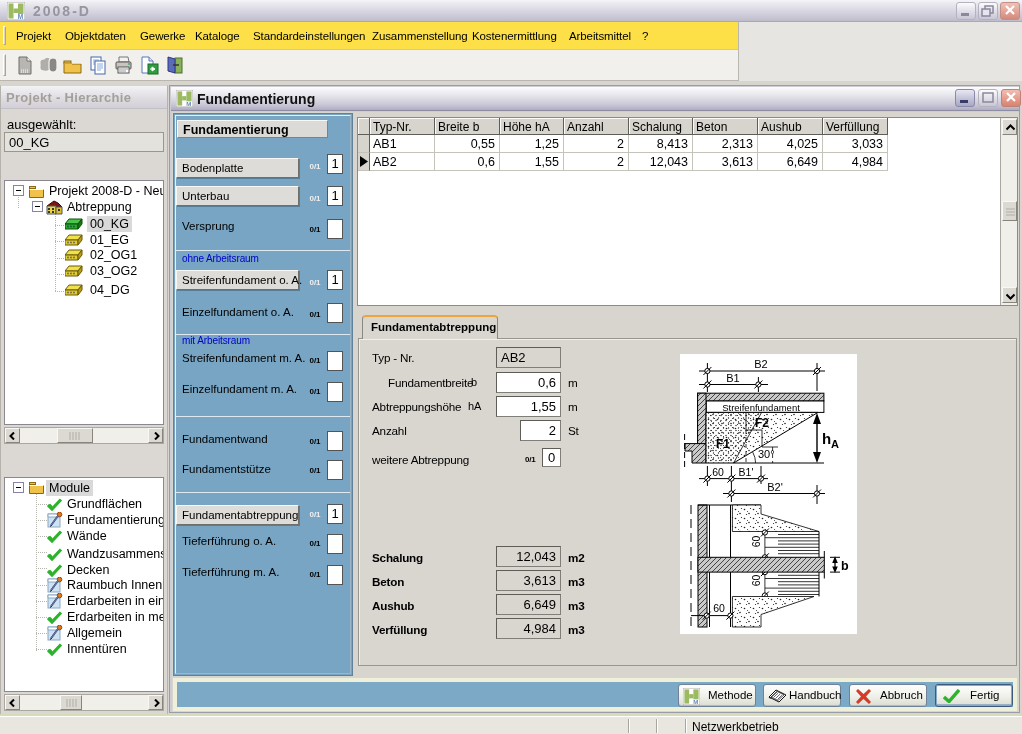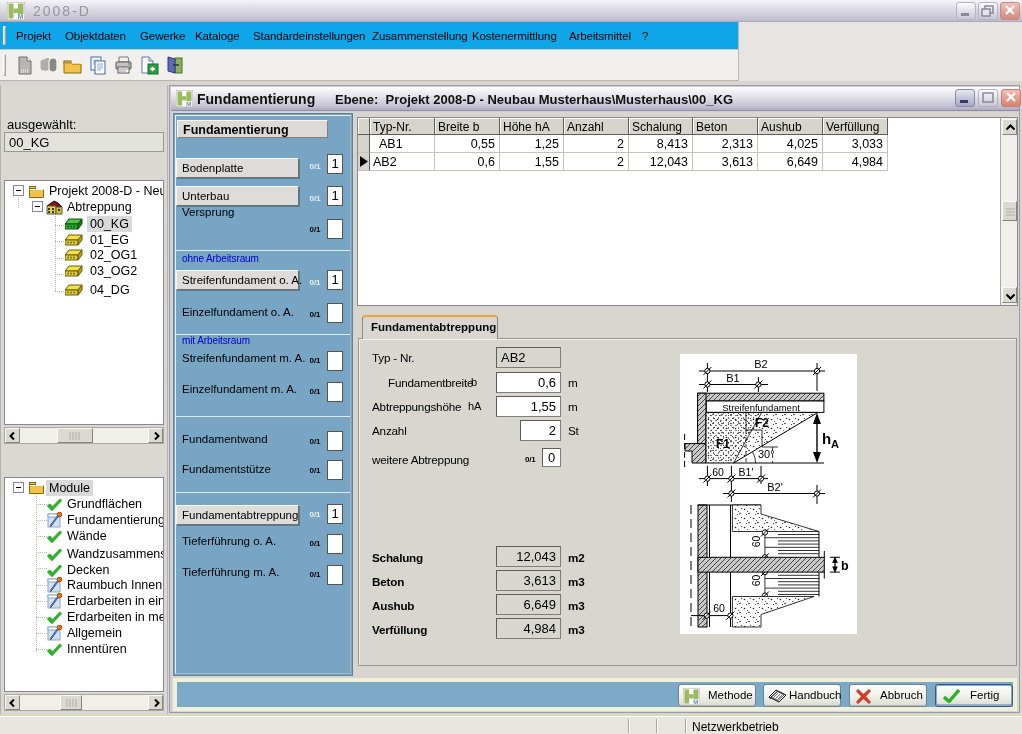--- a/index.html
+++ b/index.html
@@ -4,26 +4,26 @@
 <style>
 * { margin:0; padding:0; box-sizing:border-box; }
 html,body { width:1022px; height:734px; overflow:hidden; }
 body { font-family:"Liberation Sans", sans-serif; font-size:13px; background:#d8d5cf; position:relative; }
 .abs { position:absolute; }
 
 
 #titlebar { left:0; top:0; width:1022px; height:22px;
   background:linear-gradient(180deg,#f5f4f7 0%,#e6e5ec 25%,#d4d2de 60%,#c5c3d1 90%,#bebccb 100%);
   border-bottom:1px solid #a9a7b8; }
-#titlebar .ttext { position:absolute; left:33px; top:3px; font-weight:normal; font-size:14px; color:#97959e; letter-spacing:2px; }
+#titlebar .ttext { position:absolute; left:33px; top:3px; font-weight:bold; font-size:14px; color:#97959e; letter-spacing:2px; }
 .capbtn { position:absolute; width:20px; height:18px; border-radius:3px;
   border:1px solid #b4b2c0; background:linear-gradient(180deg,#fcfcfd,#dfdde7 55%,#c9c7d5); }
 
 
-#menubar { left:0; top:22px; width:739px; height:28px; background:#0ea5e9; border-bottom:1px solid #c9c6c0; border-right:1px solid #b9b6b0;}
+#menubar { left:0; top:22px; width:739px; height:28px; background:#fde047; border-bottom:1px solid #c9c6c0; border-right:1px solid #b9b6b0;}
 #menubar .grip, #toolbar .grip { position:absolute; left:3px; top:4px; bottom:4px; width:3px; border-left:1px solid #fff; border-top:1px solid #fff; background:#d8d5ce; border-right:1px solid #a8a59e; border-bottom:1px solid #a8a59e;}
 #menubar .mi { position:absolute; top:8px; color:#000; font-size:11.5px; letter-spacing:-0.1px; }
 #dockright { left:739px; top:22px; width:283px; height:59px; background:#e7e5e1; }
 
 #toolbar { left:0; top:50px; width:739px; height:31px; background:#f1f0ed; border-bottom:1px solid #b9b6b0; border-right:1px solid #b9b6b0;}
 #toolbar svg { position:absolute; top:6px; }
 #mdibg { left:0; top:81px; width:1022px; height:635px; background:#d8d5cf; }
 
 
 #palette { left:0; top:85px; width:168px; height:631px; background:#dbd8d3;
@@ -186,20 +186,23 @@
       <rect x="8" y="8" width="10" height="10" fill="#2f9e3f" stroke="#1a6a28"></rect>
       <path d="M10 13 h4 m-2 -2 l3 2 l-3 2 z" stroke="#fff" fill="#fff"></path>
     </svg>
   <svg style="left:166px" width="18" height="19" viewBox="0 0 18 19">
       <rect x="9" y="2" width="7" height="15" fill="#8ab05c" stroke="#4a702c"></rect>
       <path d="M2 1 L9 3 V17 L2 15 Z" fill="#5c6ab8" stroke="#2a3a80"></path>
       <path d="M7 9 h6" stroke="#333" stroke-width="1.5"></path>
     </svg>
 </div>
 <div class="abs" id="palette">
+  <div id="paltitle">
+      <span>Projekt - Hierarchie</span>
+    </div>
   <span style="position:absolute;left:6px;top:31px">ausgewählt:</span>
   <div class="palbox" style="top:46px;height:20px;background:#e4e2dd">
       <span style="position:absolute;left:4px;top:2px">00_KG</span>
     </div>
   <div class="sunkbox" style="top:94px;height:245px">
     <div class="dotv" style="left:13px;top:14px;height:14px"></div>
     <div class="dotv" style="left:50px;top:33px;height:78px"></div>
     <div class="doth" style="left:50px;top:44px;width:10px"></div>
     <div class="doth" style="left:50px;top:60px;width:10px"></div>
     <div class="doth" style="left:50px;top:77px;width:10px"></div>
@@ -432,21 +435,20 @@
 <div class="abs" id="iwin">
   <div id="iwtitle">
     <svg style="position:absolute;left:5px;top:3px" width="17" height="17" viewBox="0 0 18 18">
         <rect x="0" y="0" width="18" height="18" fill="#fff" stroke="#a8a6a0"></rect>
         <rect x="1.5" y="1.5" width="5" height="15" fill="#9bba61"></rect>
         <rect x="11" y="1.5" width="5.5" height="10.5" fill="#9bba61"></rect>
         <rect x="6.5" y="6.5" width="4.5" height="4.5" fill="#9bba61"></rect>
         <text x="13.5" y="16.5" font-size="6.5" font-weight="bold" fill="#6688bb" text-anchor="middle">M</text>
       </svg>
     <span class="t1">Fundamentierung</span>
-    <span class="t2">Ebene:&nbsp; Projekt 2008-D - Neubau Musterhaus\Musterhaus\00_KG</span>
     <div class="capbtn" style="left:784px;top:2px;background:linear-gradient(180deg,#e8e8f2,#c2c2d8 55%,#a8a8c4);border-color:#8a88a8"><svg width="18" height="16">
           <rect x="4" y="10" width="8" height="3" fill="#383a6a"></rect>
         </svg></div>
     <div class="capbtn" style="left:807px;top:2px"><svg width="18" height="16">
           <rect x="4" y="3" width="10" height="9" fill="none" stroke="#8a889a" stroke-width="1.5"></rect>
         </svg></div>
     <div class="capbtn" style="left:830px;top:2px;background:linear-gradient(180deg,#f2bdb2,#e59b8c 55%,#d8836f);border-color:#bd8274"><svg width="18" height="16">
           <path d="M5 3 L13 11 M13 3 L5 11" stroke="#fff" stroke-width="2.2"></path>
         </svg></div>
   </div>
@@ -459,21 +461,21 @@
       <div class="mbtn" style="top:44px">
           <span>Bodenplatte</span>
         </div>
       <span class="m01 w" style="top:48px">0/1</span>
       <div class="mbox" style="top:40px">1</div>
       <div class="mbtn" style="top:72px">
           <span>Unterbau</span>
         </div>
       <span class="m01 w" style="top:80px">0/1</span>
       <div class="mbox" style="top:72px">1</div>
-      <span class="mlabel" style="top:92px">Versprung</span>
+      <span class="mlabel" style="top:106px">Versprung</span>
       <span class="m01" style="top:111px">0/1</span>
       <div class="mbox" style="top:105px"></div>
       <div class="msep" style="top:136px"></div>
       <span class="mblue" style="top:139px">ohne Arbeitsraum</span>
       <div class="mbtn" style="top:156px">
           <span>Streifenfundament o. A.</span>
         </div>
       <span class="m01 w" style="top:164px">0/1</span>
       <div class="mbox" style="top:156px">1</div>
       <span class="mlabel" style="top:192px">Einzelfundament o. A.</span>
@@ -528,21 +530,21 @@
           <span>Beton</span>
         </div>
       <div class="hdr" style="left:400px;width:65px">
           <span>Aushub</span>
         </div>
       <div class="hdr" style="left:465px;width:65px">
           <span>Verfüllung</span>
         </div>
       <div class="cell" style="left:0;top:17px;width:12px;background:#d7d4cd;border-right:1px solid #5f5d58"></div>
       <div class="cell" style="left:12px;top:17px;width:65px">
-          <span style="left:9px">AB1</span>
+          <span style="left:3px">AB1</span>
         </div>
       <div class="cell num" style="left:77px;top:17px;width:65px">
           <span style="right:4px">0,55</span>
         </div>
       <div class="cell num" style="left:142px;top:17px;width:64px">
           <span style="right:4px">1,25</span>
         </div>
       <div class="cell num" style="left:206px;top:17px;width:65px">
           <span style="right:4px">2</span>
         </div>

